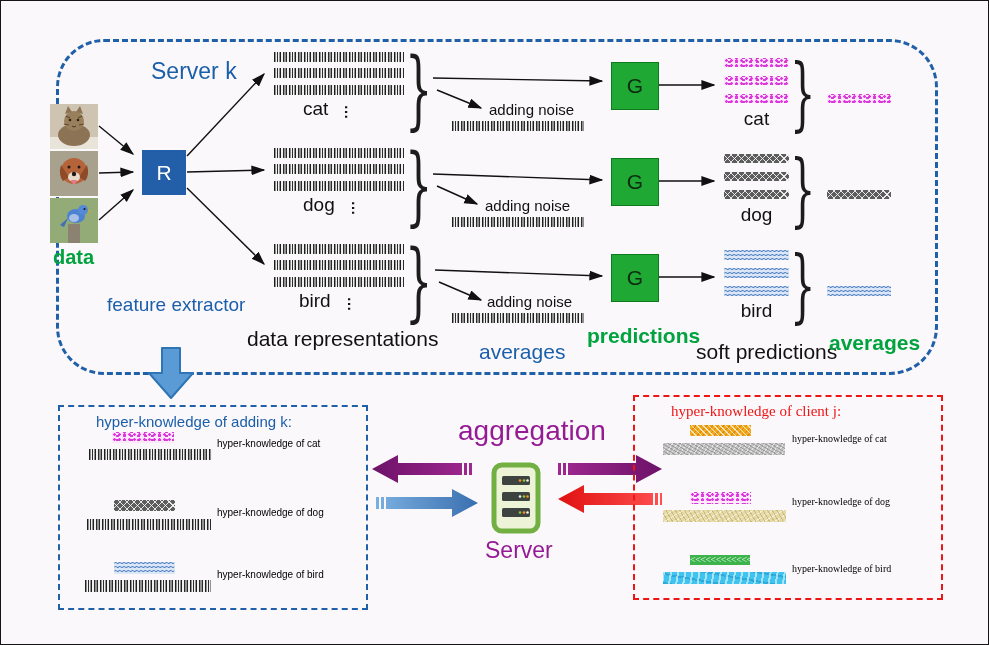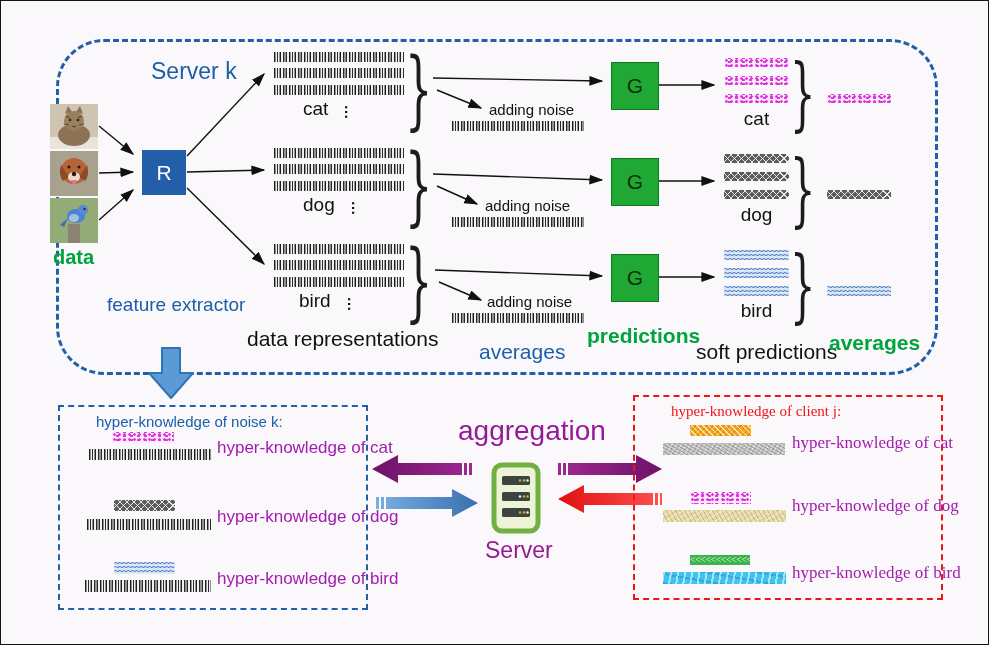--- a/index.html
+++ b/index.html
@@ -65,21 +65,21 @@
   .tex-water{background:
       repeating-linear-gradient(100deg, rgba(255,255,255,.55) 0 2px, rgba(0,0,0,0) 2px 7px),
       repeating-linear-gradient(10deg, rgba(0,110,175,.3) 0 2px, rgba(0,0,0,0) 2px 9px),
       #40c3ee;}
 
   
   .hkbox{position:absolute;width:306px;height:201px;border:2px dashed;}
   .hkbox.k{left:57px;top:404px;border-color:#2060a8;}
   .hkbox.j{left:632px;top:394px;border-color:#ee1515;font-family:Liberation Serif, serif;}
   .hk-title{position:absolute;left:36px;top:6px;font-size:15px;white-space:nowrap;}
-  .hk-item-label{position:absolute;left:157px;font-size:17px;color:#a21caf;white-space:nowrap;}
+  .hk-item-label{position:absolute;left:157px;font-size:10px;color:#000000;white-space:nowrap;}
 </style>
 </head>
 <body>
 
 <div class="frame">
 
   <div class="ckbox">
 
     <svg class="abs" width="876" height="330" viewBox="0 0 876 330" style="left:0;top:0;">
       <defs>
@@ -205,21 +205,21 @@
     <div class="lbl c-green" style="left:528px;top:282px;font-size:21px;">predictions</div>
     <div class="lbl" style="left:637px;top:298px;font-size:21px;">soft predictions</div>
     <div class="lbl c-green" style="left:770px;top:289px;font-size:21px;">averages</div>
   </div>
 
   <svg class="abs" style="left:146px;top:346px;" width="48" height="53" viewBox="0 0 48 53">
     <polygon points="15,1 33,1 33,26 46,26 24,51 2,26 15,26" fill="#5b9bd5" stroke="#2e75b6" stroke-width="2" stroke-linejoin="round"></polygon>
   </svg>
 
   <div class="hkbox k">
-    <div class="hk-title c-blue">hyper-knowledge of noise k:</div>
+    <div class="hk-title c-blue">hyper-knowledge of adding k:</div>
 
     <div class="bar tex-dots-magenta" style="left:52px;top:25px;width:62px;height:11px;"></div>
     <div class="bar tex-barcode" style="left:29px;top:42px;width:123px;height:11px;"></div>
     <div class="hk-item-label" style="top:31px;">hyper-knowledge of cat</div>
 
     <div class="bar tex-hatch-gray" style="left:54px;top:93px;width:61px;height:11px;"></div>
     <div class="bar tex-barcode" style="left:27px;top:112px;width:124px;height:11px;"></div>
     <div class="hk-item-label" style="top:100px;">hyper-knowledge of dog</div>
 
     <div class="bar tex-wave-blue" style="left:54px;top:155px;width:61px;height:12px;"></div>

